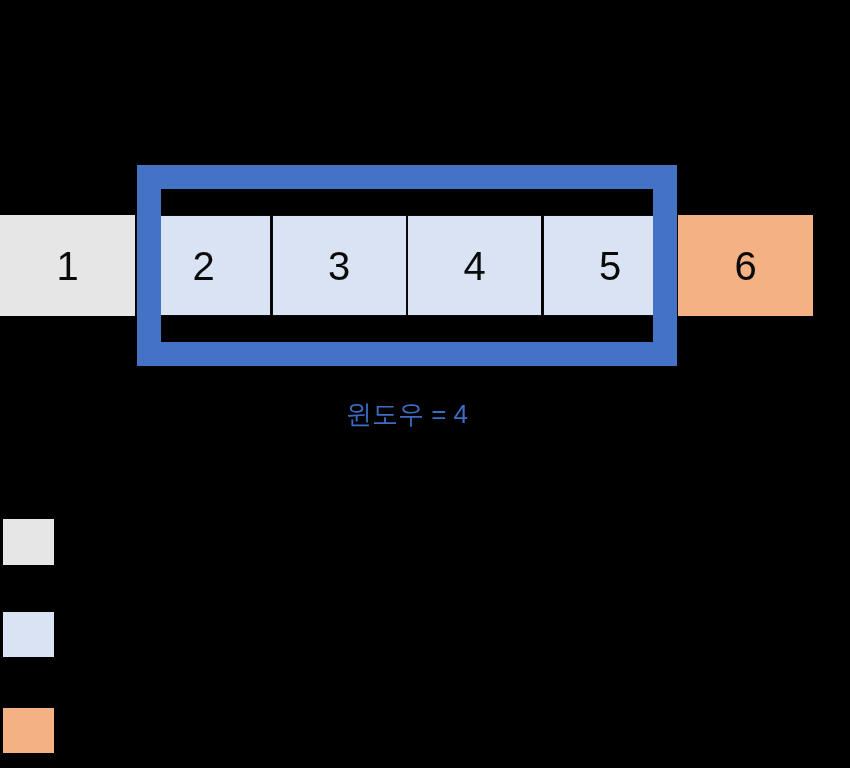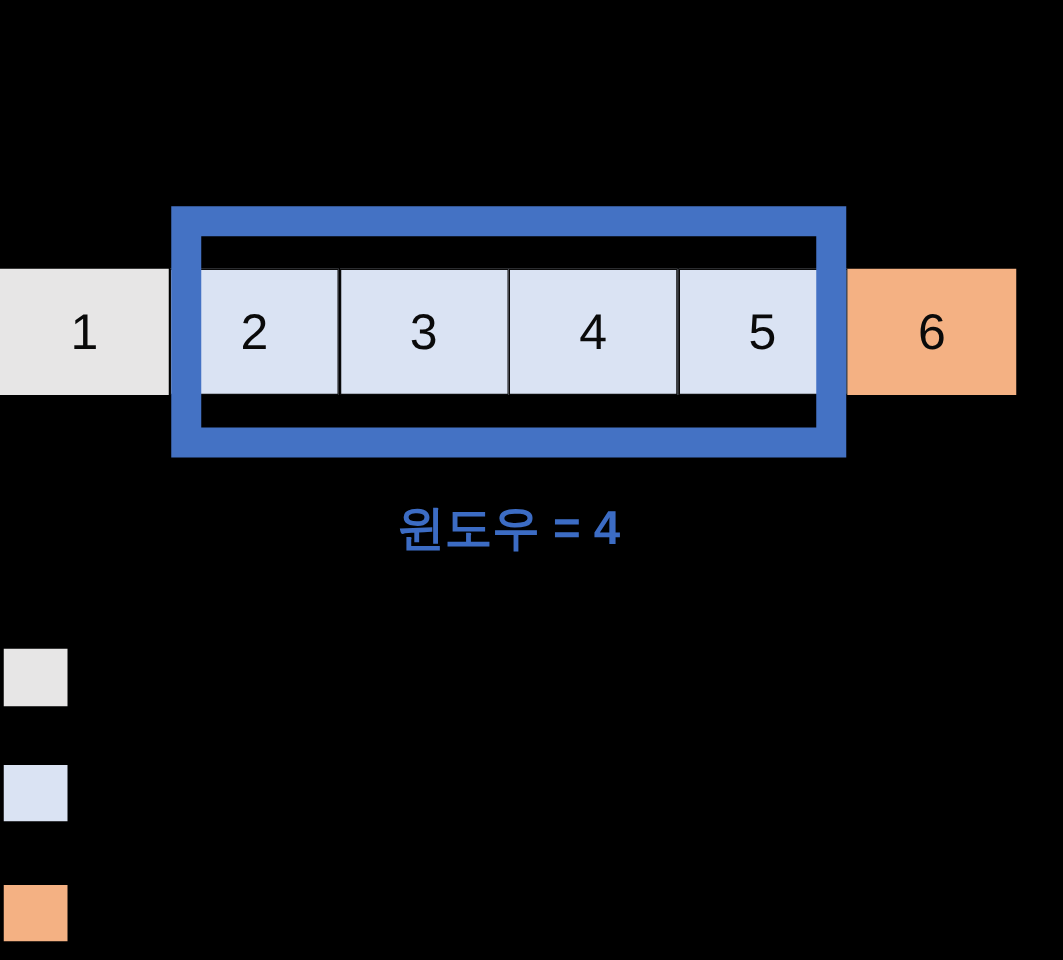--- a/index.html
+++ b/index.html
@@ -44,22 +44,22 @@
     border: 24px solid #4472C4;
     background: transparent;
     z-index: 3;
   }
   .window-label {
     position: absolute;
     left: 137px;
     top: 397px;
     width: 540px;
     text-align: center;
-    font-size: 38px;
-    font-weight: bold;
+    font-size: 26px;
+    font-weight: normal;
     color: #3C6CC4;
     z-index: 2;
   }
   .legend {
     position: absolute;
     left: 0;
     top: 0;
     z-index: 2;
   }
   .legend-swatch {

